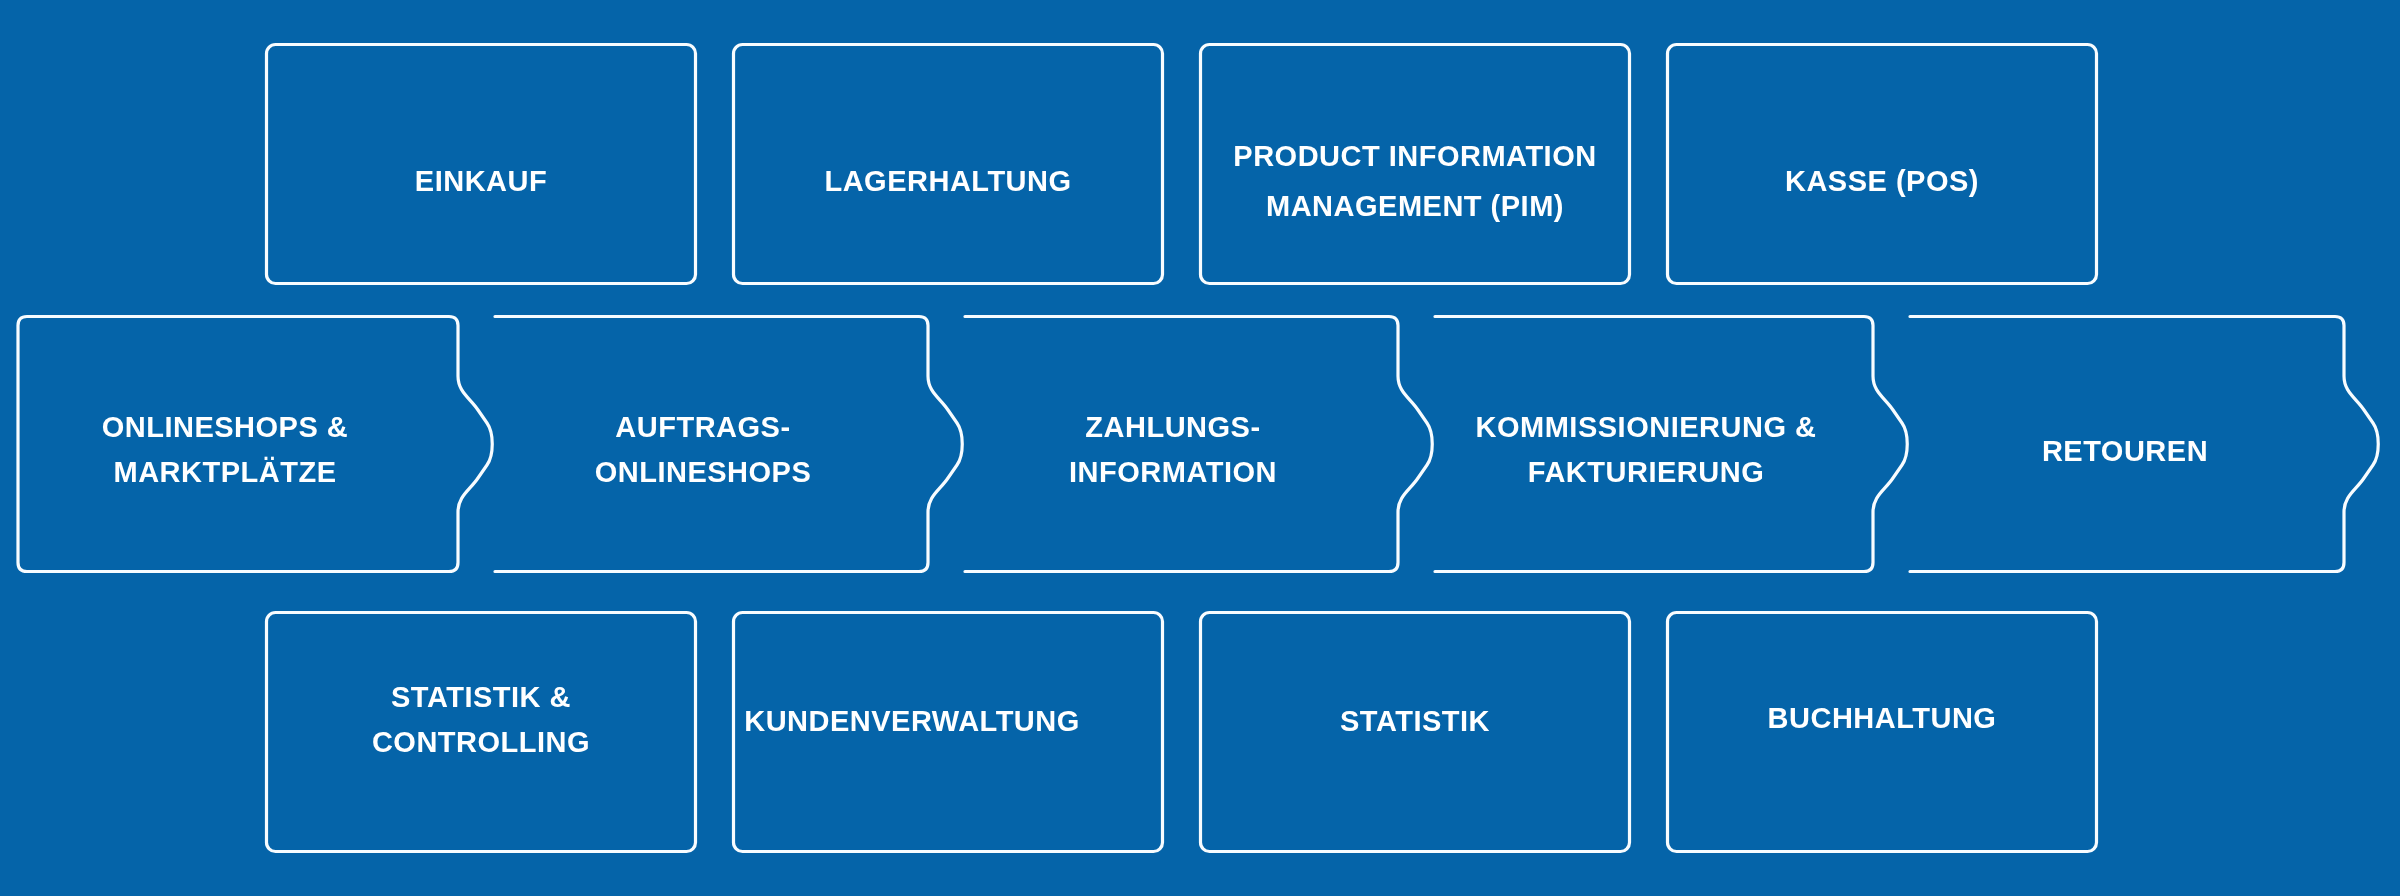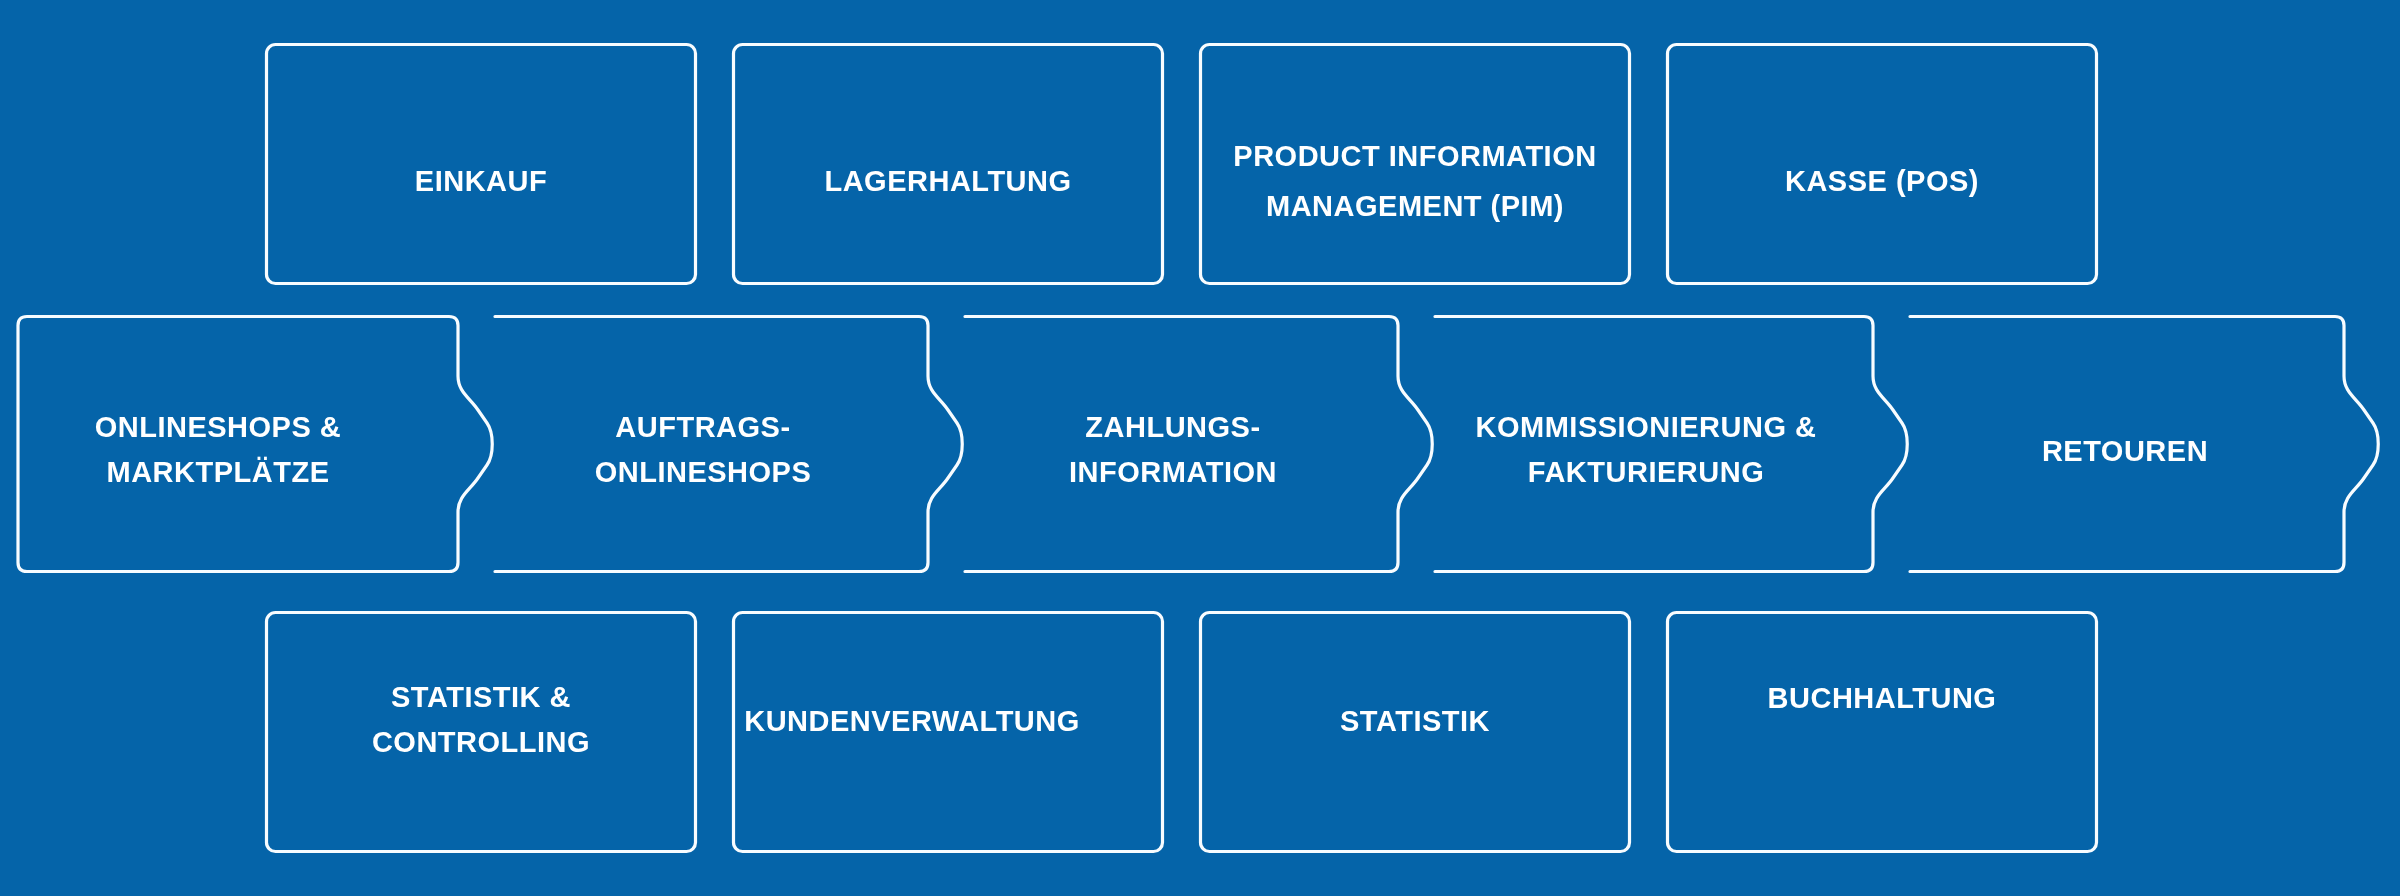--- a/index.html
+++ b/index.html
@@ -60,29 +60,29 @@
     <rect x="1200.5" y="612.5" width="429" height="239" rx="9"></rect>
     <rect x="1667.5" y="612.5" width="429" height="239" rx="9"></rect>
   </svg>
 
   <div class="label" style="left:481px;top:181px">EINKAUF</div>
   <div class="label" style="left:948px;top:181px">LAGERHALTUNG</div>
   <div class="label lh42" style="left:1415px;top:181px">PRODUCT INFORMATION
 MANAGEMENT (PIM)</div>
   <div class="label" style="left:1882px;top:181px">KASSE (POS)</div>
 
-  <div class="label" style="left:218px;top:450px">ONLINESHOPS &amp;
+  <div class="label" style="left:225px;top:450px">ONLINESHOPS &amp;
 MARKTPLÄTZE</div>
   <div class="label" style="left:703px;top:450px">AUFTRAGS-
 ONLINESHOPS</div>
   <div class="label" style="left:1173px;top:450px">ZAHLUNGS-
 INFORMATION</div>
   <div class="label" style="left:1646px;top:450px">KOMMISSIONIERUNG &amp;
 FAKTURIERUNG</div>
   <div class="label" style="left:2125px;top:451px">RETOUREN</div>
 
   <div class="label" style="left:481px;top:720px">STATISTIK &amp;
 CONTROLLING</div>
   <div class="label" style="left:912px;top:721px">KUNDENVERWALTUNG</div>
   <div class="label" style="left:1415px;top:721px">STATISTIK</div>
-  <div class="label" style="left:1882px;top:698px">BUCHHALTUNG</div>
+  <div class="label" style="left:1882px;top:718px">BUCHHALTUNG</div>
 
 </div>
 
 </body></html>

